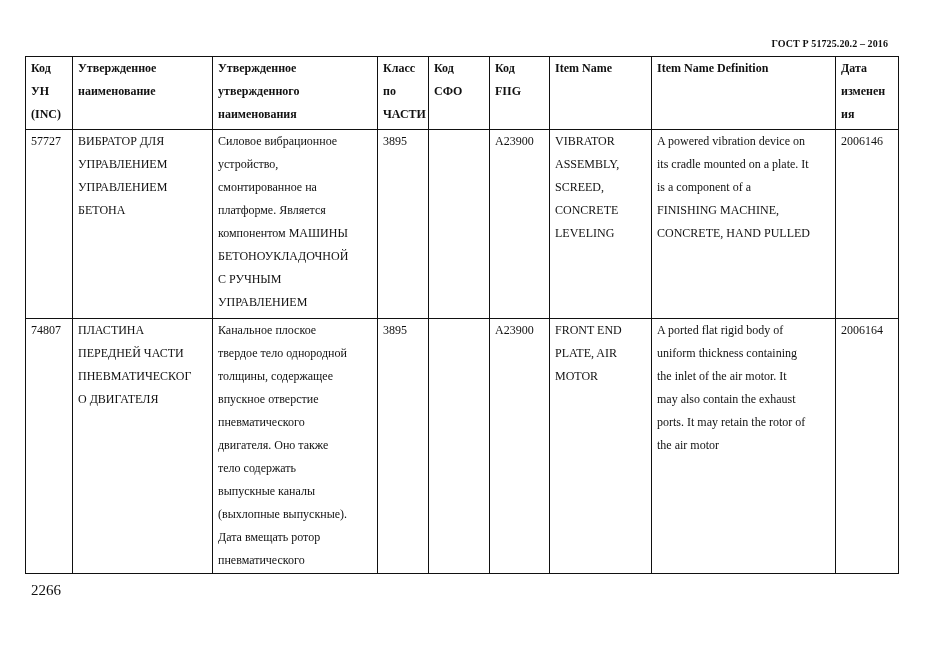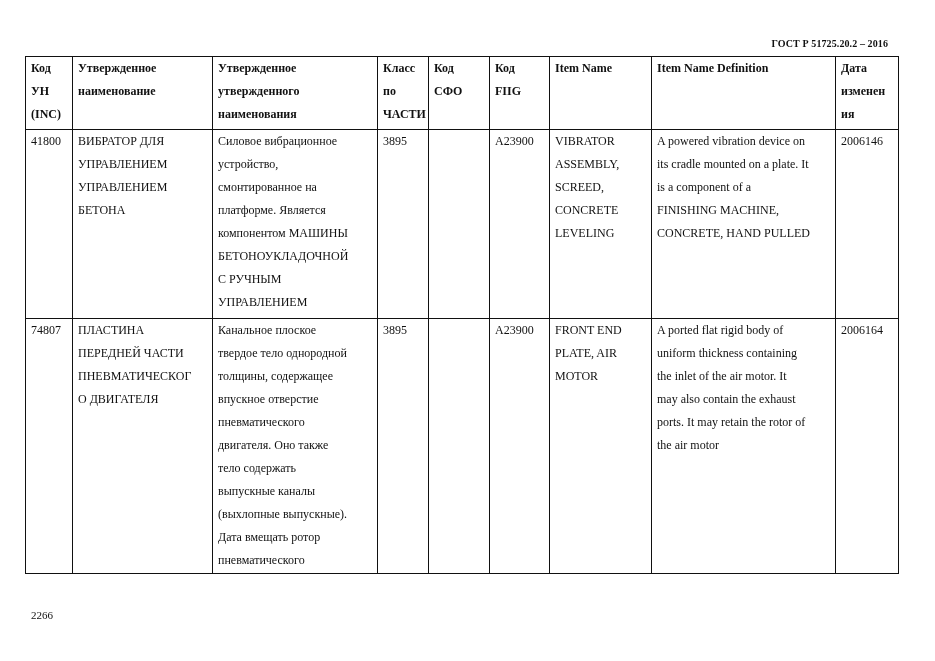--- a/index.html
+++ b/index.html
@@ -52,22 +52,22 @@
     }
     table.catalog tbody tr.row-1 td { height: 188px; }
     table.catalog tbody tr.row-2 td { height: 254px; }
     .cell-lines span {
       display: block;
       white-space: nowrap;
     }
     .page-number {
       position: absolute;
       left: 31px;
-      top: 609px;
-      font-size: 11px;
+      top: 582px;
+      font-size: 15px;
     }
   </style>
 </head>
 <body>
 
 <div class="doc-header">ГОСТ Р 51725.20.2 – 2016</div>
 
 <table class="catalog">
   <colgroup>
     <col style="width:47px">
@@ -117,21 +117,21 @@
       </th>
       <th class="cell-lines">
         <span>Дата</span>
         <span>изменен</span>
         <span>ия</span>
       </th>
     </tr>
   </thead>
   <tbody>
     <tr class="row-1">
-      <td>41800</td>
+      <td>57727</td>
       <td class="cell-lines">
         <span>ВИБРАТОР ДЛЯ</span>
         <span>УПРАВЛЕНИЕМ</span>
         <span>УПРАВЛЕНИЕМ</span>
         <span>БЕТОНА</span>
       </td>
       <td class="cell-lines">
         <span>Силовое вибрационное</span>
         <span>устройство,</span>
         <span>смонтированное на</span>

